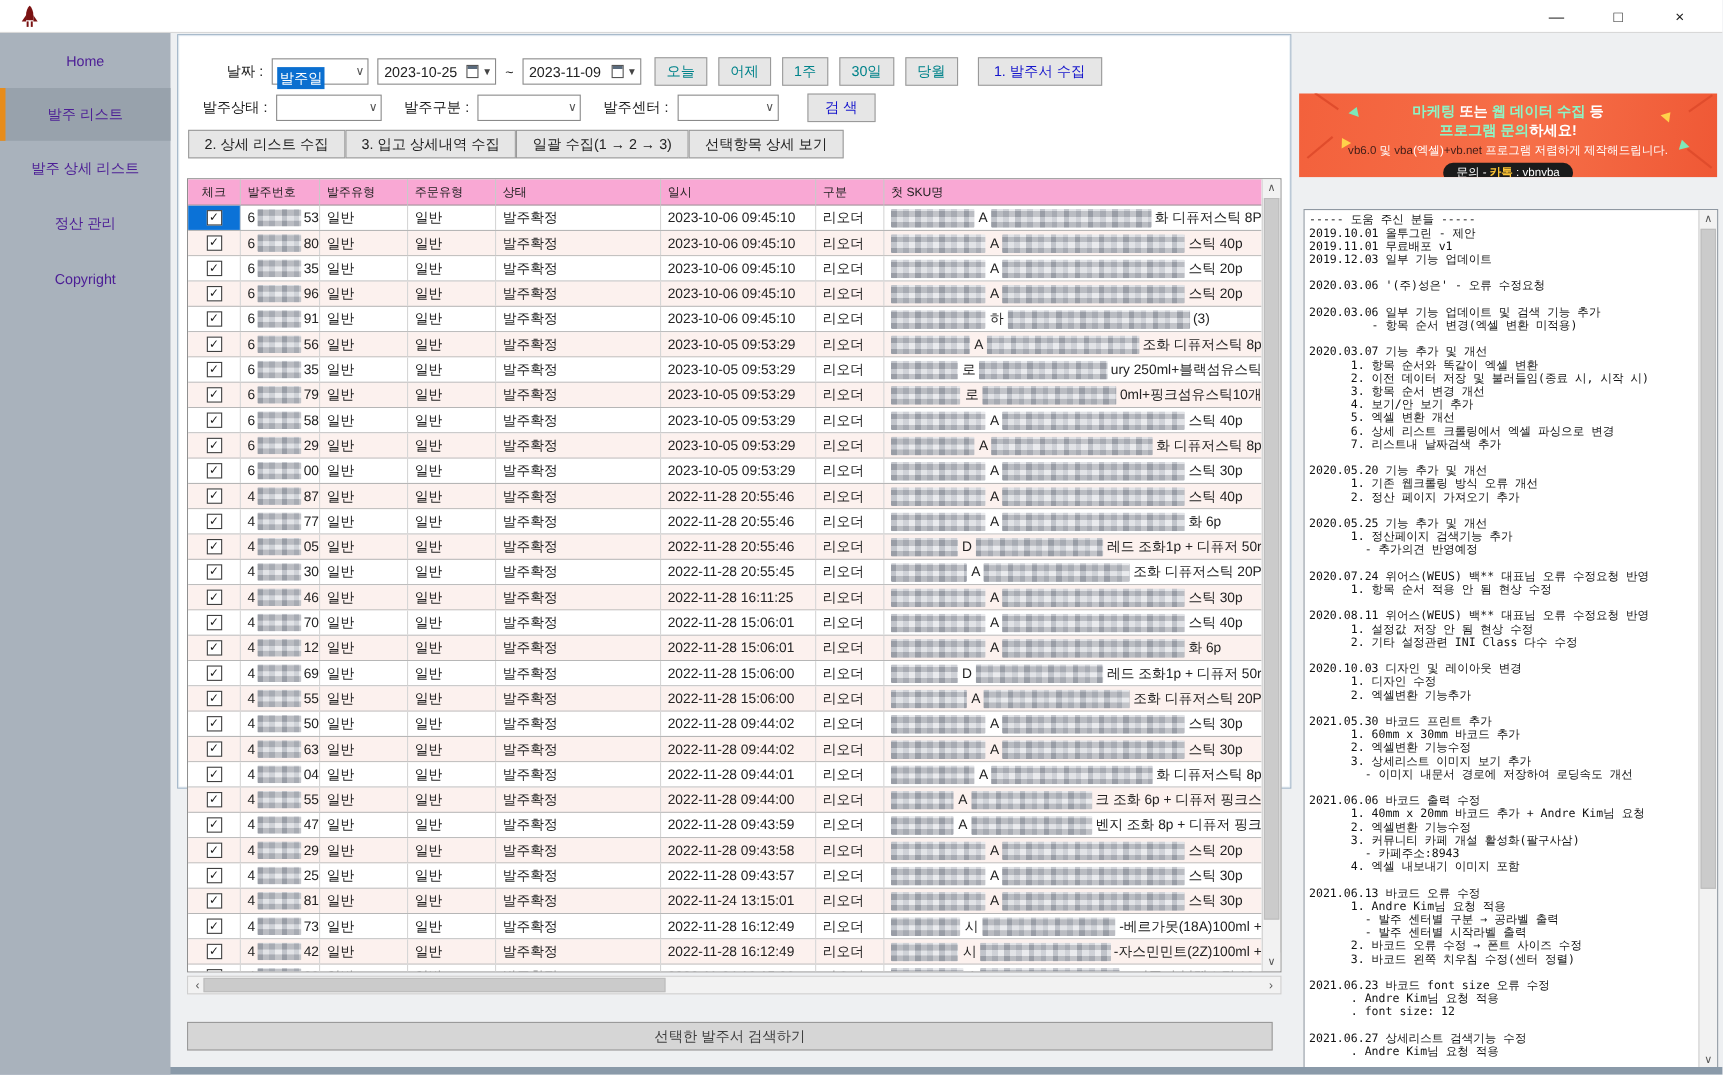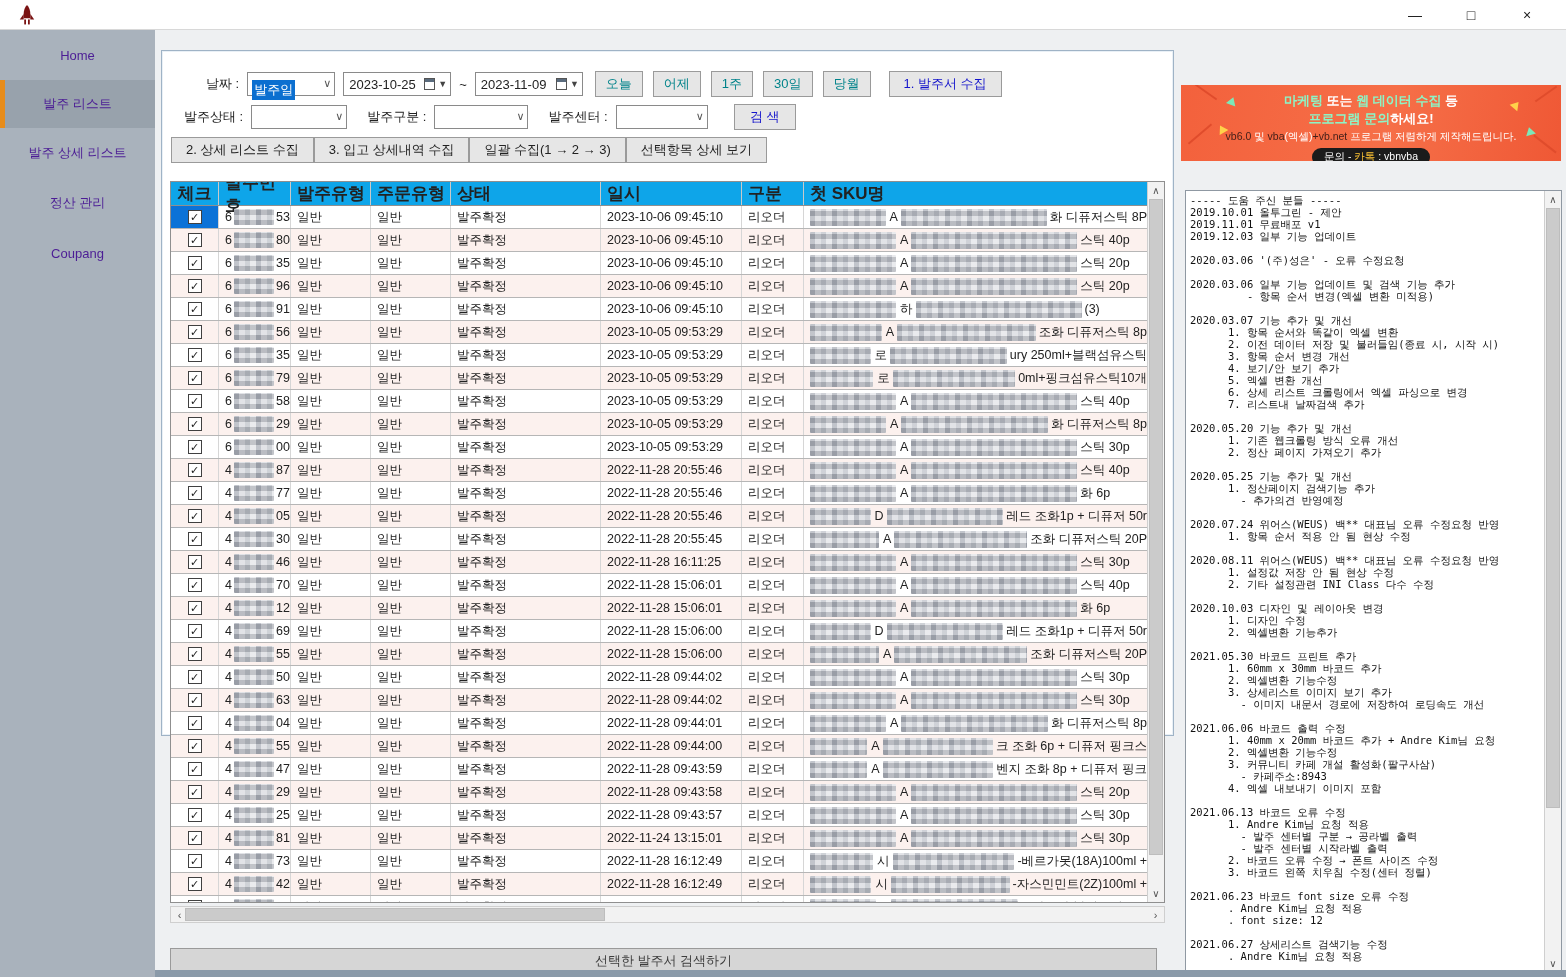--- a/index.html
+++ b/index.html
@@ -14,21 +14,21 @@
   .win-btn{font-size:14px;color:#222;width:22px;text-align:center;cursor:pointer;line-height:30px}
 
   
   .sidebar{position:absolute;left:0;top:30px;width:155px;height:947px;background:#a9b2bc;z-index:4}
   .side-item{position:relative;height:50px;display:flex;align-items:center;justify-content:center;color:#4c1d95;font-size:13px;cursor:pointer}
   .side-item.active{background:#98a2ac;height:48px}
   .side-item .accent{position:absolute;left:0;top:0;width:5px;height:100%;background:#e78c1b}
 
   
   .main{position:absolute;left:155px;top:30px;width:1025px;height:947px;background:#eef0f2}
-  .panel{position:absolute;left:6px;top:20px;width:1013px;height:686px;background:#fff;border:1px solid #9fb3c6;box-shadow:inset 0 0 0 1px #e9f0f6}
+  .panel{position:absolute;left:6px;top:1px;width:1013px;height:686px;background:#fff;border:1px solid #9fb3c6;box-shadow:inset 0 0 0 1px #e9f0f6}
 
   
   .frow{position:absolute;left:0;display:flex;align-items:center;font-size:13px}
   .frow1{top:20px;left:44px;gap:8px}
   .frow2{top:53px;left:22px;gap:8px}
   .frow3{top:86px;left:9px;}
   .flabel{color:#222;font-size:13px}
   .combo{position:relative;height:24px;background:#fff;border:1px solid #8a8a8a;display:flex;align-items:center;padding:12px 18px 0 4px;cursor:pointer}
   .combo .chev{position:absolute;right:3px;top:4px;color:#555;font-size:11px}
   .combo.sel-text span.val{background:#0b6fd0;color:#fff;padding:1px 2px}
@@ -36,21 +36,21 @@
   .cal-ic{position:absolute;right:15px;top:5px;width:11px;height:12px;border:1px solid #555;background:linear-gradient(#5a6b7d 0 3px,#fff 3px)}
   .datebox .chev{position:absolute;right:3px;top:6px;color:#444;font-size:9px}
   .btn{height:26px;background:#e6e6e6;border:1px solid #9a9a9a;display:inline-flex;align-items:center;justify-content:center;font-size:13px;padding:0 10px;cursor:pointer;color:#222}
   .btn.teal{color:#00838a;min-width:42px}
   .btn.blue{color:#1414cc}
   .btn.big{padding:0 14px}
 
   
   .grid{position:absolute;left:8px;top:130px;width:995px;height:722px;border:1px solid #8f8f8f;overflow:hidden;background:#fff}
   .grid-inner{position:absolute;left:0;top:0;right:17px;bottom:0;overflow:hidden}
-  .thead{display:flex;height:24px;border-bottom:1px solid #8f8f8f;background:#0ea5e9;font-weight:bold;font-size:17px;align-items:center}
+  .thead{display:flex;height:24px;border-bottom:1px solid #8f8f8f;background:#f9a8d4;font-weight:normal;font-size:11px;align-items:center}
   .thead .cell{height:100%;display:flex;align-items:center;padding-left:6px;border-right:1px solid #c9c9c9}
   .trow{display:flex;height:23px;border-bottom:1px solid #b6b6b6;font-size:12.5px;align-items:center;background:#fff;cursor:default}
   .trow:nth-child(even){background:#fcf1ee}
   .trow .cell{height:100%;display:flex;align-items:center;padding-left:6px;border-right:1px solid #d6d6d6;overflow:hidden;white-space:nowrap}
   .c1{width:48px;justify-content:center;padding-left:0!important}
   .c2{width:72px}
   .c3{width:80px}
   .c4{width:80px}
   .c5{width:150px}
   .c6{width:141px}
@@ -80,21 +80,21 @@
   .footer-btn{position:absolute;left:8px;top:897px;width:987px;height:26px;background:#d6d6d6;border:1px solid #9a9a9a;display:flex;align-items:center;justify-content:center;font-size:13px;color:#3c3c3c;cursor:pointer}
 
   
   .right{position:absolute;left:1180px;top:30px;width:386px;height:947px;background:#eef0f2}
   .banner{position:absolute;left:1px;top:55px;width:380px;height:76px;background:linear-gradient(100deg,#f3613c,#f66f48 55%,#ef5835);overflow:hidden;cursor:pointer}
   .banner .bl{position:relative;z-index:2;text-align:center;color:#fff}
   .bl1{margin-top:7px;font-size:13px;font-weight:bold}
   .bl2{font-size:13px;font-weight:bold}
   .bl3{margin-top:2px;font-size:10.5px}
   .pill{margin:4px auto 0;display:inline-block;background:#1b1b1b;color:#fff;border-radius:10px;font-size:10.5px;padding:2px 12px}
-  .seg-mint{color:#8cf5c6}.seg-w{color:#fff}.seg-dark{color:#46201a;font-weight:normal}.seg-yellow{color:#ffc534;font-weight:normal}
+  .seg-mint{color:#8cf5c6}.seg-w{color:#fff}.seg-dark{color:#46201a;font-weight:normal}.seg-yellow{color:#ffc534;font-weight:bold}
   .conf{position:absolute;z-index:1}
   .tri{width:0;height:0;border-style:solid}
 
   
   .changelog{position:absolute;left:5px;top:160px;width:377px;height:782px;background:#fff;border:1px solid #8f98a2;overflow:hidden}
   .changelog pre{position:absolute;left:4px;top:3px;right:20px;font-family:"DejaVu Sans Mono","Liberation Mono",monospace;font-size:10.5px;line-height:12px;color:#111;white-space:pre}
   .clscroll{position:absolute;right:0;top:0;width:17px;height:100%;background:#f2f2f2;border-left:1px solid #cfcfcf}
   .clscroll .arr{position:absolute;left:0;width:100%;height:16px;display:flex;align-items:center;justify-content:center;font-size:10px;color:#555;cursor:pointer}
   .clscroll .arr.up{top:0}.clscroll .arr.dn{bottom:0}
   .clscroll .thumb{position:absolute;left:1px;top:17px;width:14px;height:600px;background:#cbcbcb;border:1px solid #bdbdbd;cursor:pointer}
@@ -127,21 +127,21 @@
       <span class="accent"></span>
       <span>발주 리스트</span>
     </div>
     <div class="side-item">
       <span>발주 상세 리스트</span>
     </div>
     <div class="side-item">
       <span>정산 관리</span>
     </div>
     <div class="side-item">
-      <span>Coupang</span>
+      <span>Copyright</span>
     </div>
   </div>
 
 <div class="main">
   <div class="panel">
 
     <div class="frow frow1">
       <span class="flabel">날짜 :</span>
       <div class="combo sel-text" style="width:88px">
         <span class="val">발주일</span>

